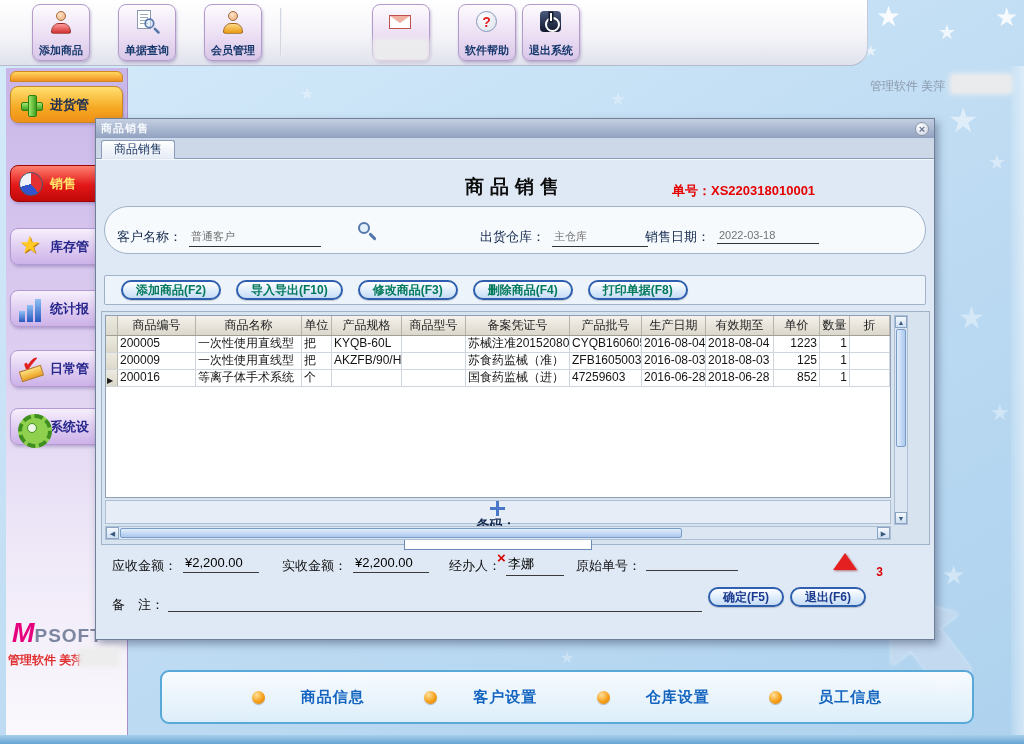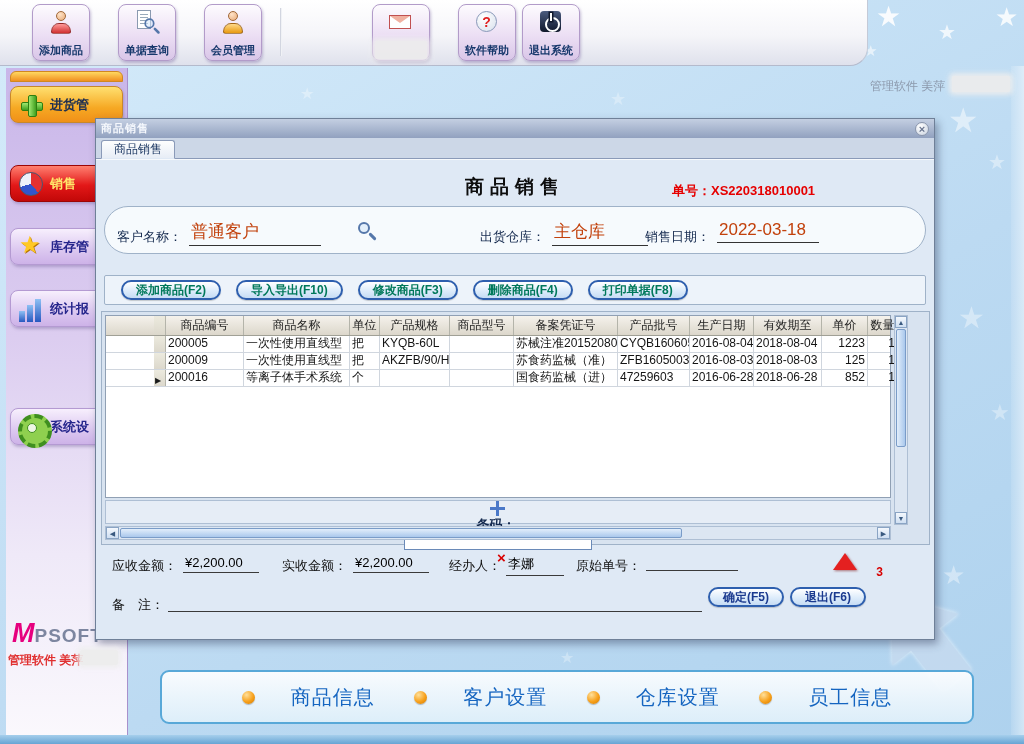--- a/index.html
+++ b/index.html
@@ -124,34 +124,34 @@
              border-bottom:1px solid #dfe9f5; border-radius:3px 3px 0 0; }
   .dlg-body { position:absolute; left:0; top:40px; right:0; bottom:0; background:#dfe9f5;
               box-shadow:inset 0 1px 0 #f6f9fc; }
   .dlg-heading { position:absolute; left:0; right:0; top:15px; text-align:center; font-size:19px; font-weight:bold;
                  color:#0d0d0d; letter-spacing:6px; }
   .dlg-order { position:absolute; left:576px; top:23px; font-size:13px; font-weight:bold;
                color:var(--order-red,#e60000); white-space:nowrap; }
   .panel { position:absolute; left:8px; width:822px; background:#f6fafd; border:1px solid #9fb2c8; border-radius:2px; }
   .form-panel { top:47px; height:48px;border-radius:27px; }
   .fp-lbl { position:absolute; top:21px; font-size:13px; color:#14294e; white-space:nowrap; }
-  .fp-val { position:absolute; top:13px; font-size:17px; color:#c2410c; border-bottom:1px solid #333;
+  .fp-val { position:absolute; top:22px; font-size:11px; color:#737373; border-bottom:1px solid #333;
             padding:0 2px 2px; white-space:nowrap; overflow:hidden; }
   .actions-panel { top:116px; height:30px; background:#edf3fa; display:flex; align-items:center; gap:15px; padding-left:16px; }
   .pill { height:20px; line-height:16px; padding:0 13px; border:2px solid #2e5fae; border-radius:11px;
           background:linear-gradient(180deg,#ffffff,#ddecfb 55%,#c6dcf4); font-size:12px; font-weight:bold;
           color:var(--action-green,#00785a); box-shadow:0 1px 1px rgba(0,0,0,.18); white-space:nowrap; cursor:default; }
   .pill.navy { color:#1b3a8f; position:absolute; top:428px; }
 
   
   .grid-region { position:absolute; left:5px; top:152px; width:829px; height:234px;
                  background:#d8e3f0; border:1px solid #9fb2c8; }
   .grid-box { position:absolute; left:3px; top:3px; width:786px; height:183px; background:#fff; border:1px solid #90a0b4; }
   .grid-head, .grid-row { display:grid;
-      grid-template-columns:12px 78px 106px 30px 70px 64px 104px 72px 64px 68px 46px 30px 1fr;padding-left:48px; }
+      grid-template-columns:12px 78px 106px 30px 70px 64px 104px 72px 64px 68px 46px 30px 1fr; }
   .grid-head { height:20px; background:linear-gradient(180deg,#f5f2ec,#dcd7cb); border-bottom:1px solid #a0a096; }
   .grid-head span { border-right:1px solid #b4b4aa; font-size:12px; line-height:19px; text-align:center;
                     color:#1d1d1d; overflow:hidden; white-space:nowrap; }
   .grid-row { height:17px; background:#fff; border-bottom:1px solid #d0d6de; }
   .grid-row span { border-right:1px solid #d0d6de; font-size:12px; line-height:15px; padding:0 2px;
                    white-space:nowrap; overflow:hidden; color:#141414; }
   .gutter { background:linear-gradient(180deg,#eceade,#dcd8cc) !important; border-right:1px solid #b4b4aa !important;
             position:relative; padding:0 !important; }
   .marker::after { content:'▶'; position:absolute; left:1px; top:3px; font-size:8px; color:#1a1a1a; }
   .num { text-align:right; color:var(--price-blue,#0000cc); }
@@ -192,21 +192,21 @@
 
   
   .footer-bar { position:absolute; left:160px; top:670px; width:814px; height:54px; z-index:2;
                 border:2px solid #58a8d8; border-radius:9px;
                 background:linear-gradient(180deg,rgba(253,254,255,.92),rgba(224,240,250,.92));
                 display:flex; align-items:center; justify-content:space-around; padding:0 60px; }
   .f-link { display:flex; align-items:center; cursor:default; }
   .dot-icon { width:13px; height:13px; border-radius:50%; margin-right:4px;
               background:radial-gradient(circle at 35% 30%,#ffe09a,#f7a01a 55%,#d07800);
               box-shadow:0 1px 1px rgba(0,0,0,.25); }
-  .f-label { font-size:20px; font-weight:normal; color:var(--link-blue,#1565c0); letter-spacing:1px;margin-left:32px; }
+  .f-label { font-size:15px; font-weight:bold; color:var(--link-blue,#1565c0); letter-spacing:1px;margin-left:32px; }
 </style>
 </head>
 <body>
 
 <div id="app">
 
   <span class="star" style="left:876px;top:0;font-size:28px;opacity:.9"></span>
   <span class="star" style="left:938px;top:20px;font-size:20px;opacity:.75"></span>
   <span class="star" style="left:995px;top:2px;font-size:26px;opacity:.85"></span>
   <span class="star" style="left:864px;top:42px;font-size:15px;opacity:.6"></span>
@@ -284,20 +284,24 @@
       <span class="sb-icon pie-icon"></span>
       <span class="sb-label">销售</span>
     </div>
     <div class="sb-item" style="top:160px">
       <span class="sb-icon star-icon"></span>
       <span class="sb-label">库存管</span>
     </div>
     <div class="sb-item" style="top:222px">
       <span class="sb-icon bars-icon"></span>
       <span class="sb-label">统计报</span>
+    </div>
+    <div class="sb-item" style="top:282px">
+      <span class="sb-icon check-icon"></span>
+      <span class="sb-label">日常管</span>
     </div>
     <div class="sb-item" style="top:340px">
       <span class="sb-icon gear-icon"></span>
       <span class="sb-label">系统设</span>
     </div>
   </div>
 
   <div class="logo">
     <span class="logo-m">M</span><span class="logo-rest">PSOFT</span>
   </div>

